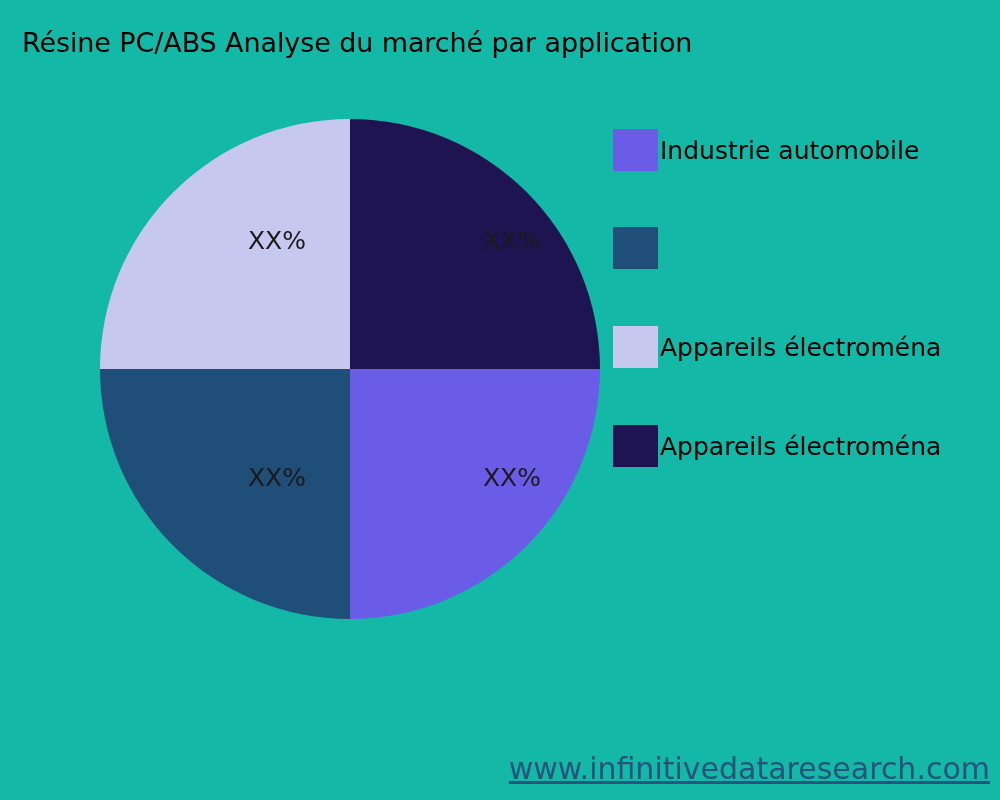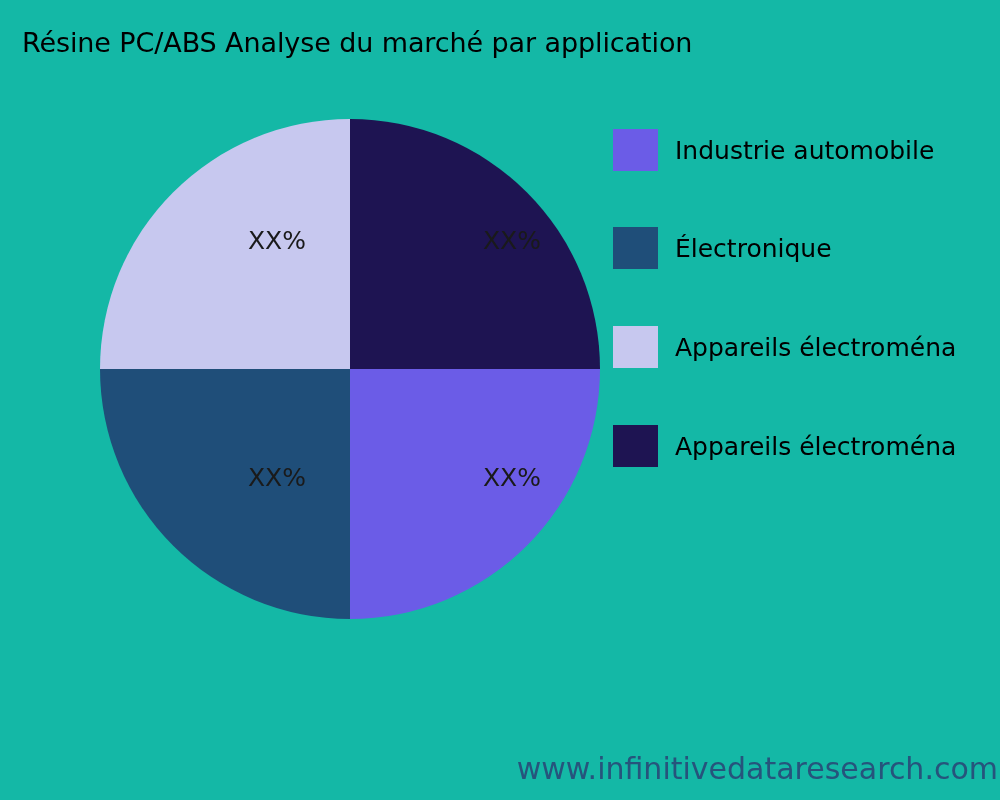--- a/index.html
+++ b/index.html
@@ -85,37 +85,38 @@
   .legend-item.li-1 { top: 108px; }
   .legend-item.li-2 { top: 207px; }
   .legend-item.li-3 { top: 306px; }
 
   .legend-swatch {
     width: 45px;
     height: 42px;
     flex: 0 0 45px;
   }
   .legend-label {
-    margin-left: 17px;
+    margin-left: 2px;
     font-size: 25px;
     line-height: 29px;
     color: #000000;
     white-space: nowrap;
   }
 
   
   .footer-url {
     position: absolute;
-    right: 2px;
+    right: 10px;
     top: 750px;
     font-size: 30px;
     line-height: 38px;
     color: #26547C;
     white-space: nowrap;
     text-align: right;
+    text-decoration: underline;
   }
 </style>
 </head>
 <body>
 
 <div id="page-root">
 
   <div class="chart-title">Résine PC/ABS Analyse du marché par application</div>
 
   <div class="pie-area">
@@ -138,21 +139,20 @@
 
   <div class="legend">
 
     <div class="legend-item li-0">
       <span class="legend-swatch" style="background: rgb(107, 92, 231);"></span>
       <span class="legend-label">Industrie automobile</span>
     </div>
 
     <div class="legend-item li-1">
       <span class="legend-swatch" style="background: rgb(31, 78, 121);"></span>
-      <span class="legend-label">Électronique</span>
     </div>
 
     <div class="legend-item li-2">
       <span class="legend-swatch" style="background: rgb(199, 200, 239);"></span>
       <span class="legend-label">Appareils électroména</span>
     </div>
 
     <div class="legend-item li-3">
       <span class="legend-swatch" style="background: rgb(30, 20, 82);"></span>
       <span class="legend-label">Appareils électroména</span>

